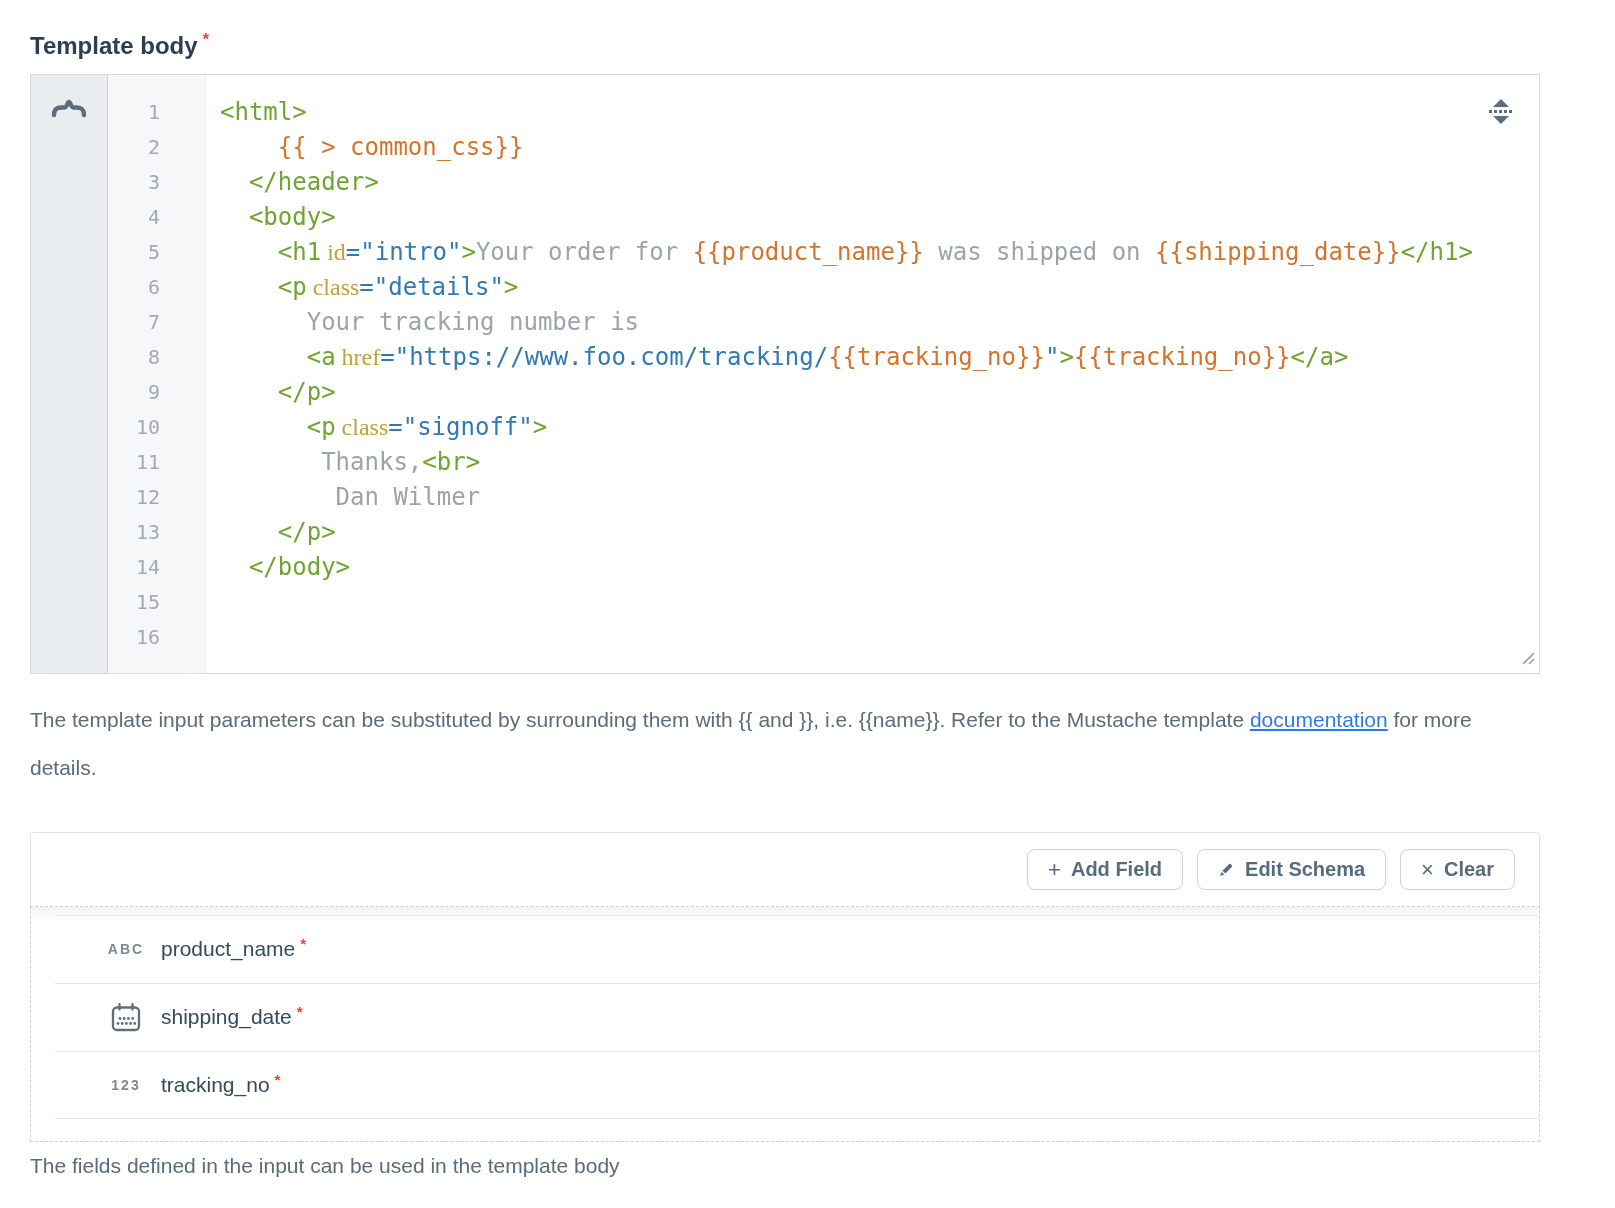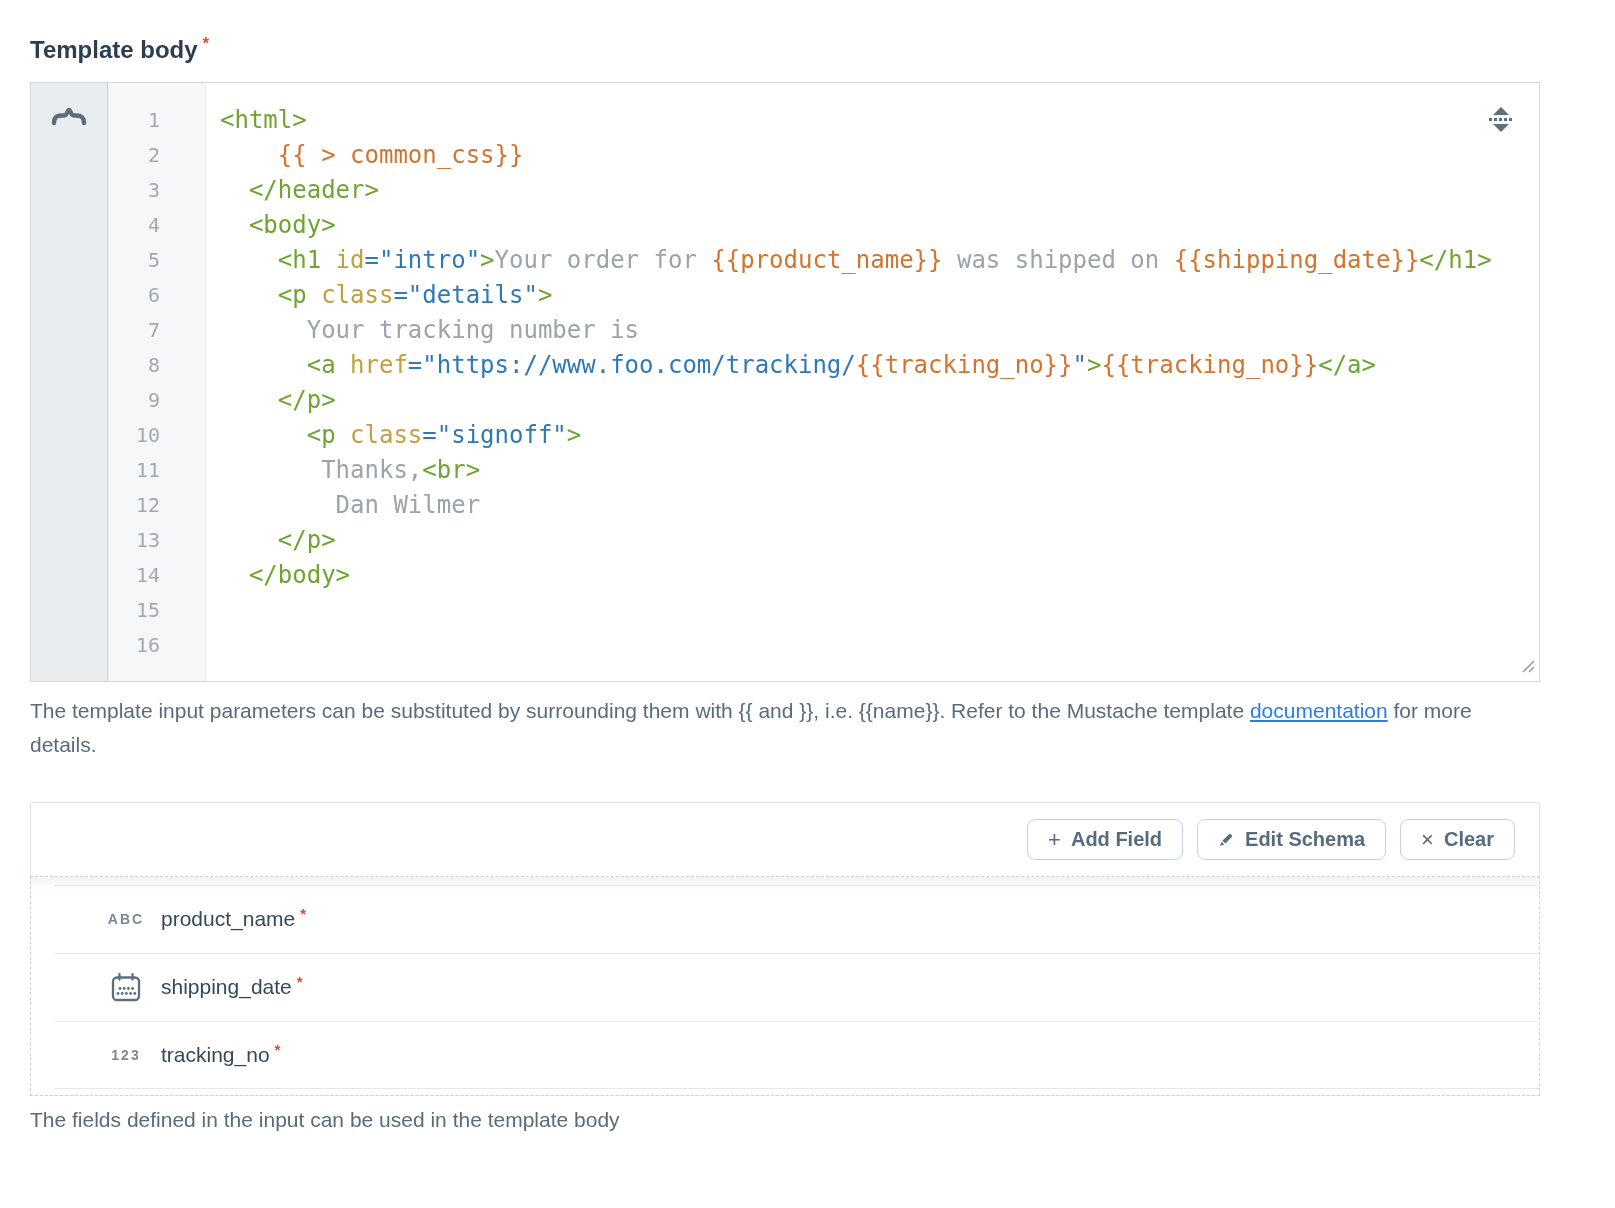--- a/index.html
+++ b/index.html
@@ -7,57 +7,57 @@
     --button-text:#576b7e; --button-border:#c9d3dd;
     --code-tag:#6fa433; --code-attr:#c2a03c; --code-string:#3079b5;
     --code-mustache:#d3742e; --code-text:#9ba3ab; --line-number:#a2a9b0;
     --field-name:#35495c; --icon-slate:#5c6f80;
   }
   *{box-sizing:border-box;margin:0;padding:0;}
   html,body{width:1615px;background:#ffffff;font-family:"Liberation Sans",sans-serif;}
   body{height:1208px;overflow:hidden;}
   .page{width:1510px;margin-left:30px;padding-top:25px;}
 
-  .field-label{font-size:24px;font-weight:700;color:var(--label-text);line-height:38px;}
+  .field-label{font-size:24px;font-weight:700;color:var(--label-text);line-height:30px;}
   .req{color:var(--required);font-size:17px;font-weight:700;vertical-align:super;margin-left:5px;}
 
   
   .editor{position:relative;margin-top:13px;height:600px;border:1px solid #d6d9dc;background:#fff;display:flex;overflow:hidden;}
   .gutter-fold{width:77px;background:#eaedf0;border-right:1px solid #ccd0d4;flex:0 0 auto;display:flex;justify-content:center;align-items:flex-start;padding-top:22px;height:100%;}
   .gutter-nums{width:98px;background:#f6f7f9;border-right:1px solid #eceef0;flex:0 0 auto;padding-top:20px;height:100%;}
   .lnum{height:35px;line-height:35px;text-align:right;padding-right:45px;font-family:"DejaVu Sans Mono",monospace;font-size:20px;color:var(--line-number);}
   .code{flex:1 1 auto;padding:20px 0 0 14px;font-family:"DejaVu Sans Mono",monospace;font-size:24px;overflow:hidden;}
   .cline{height:35px;line-height:35px;white-space:pre;font-variant-ligatures:none;}
   .seg-t{color:var(--code-tag);}
-  .seg-a{color:var(--code-attr);}
+  .seg-a{color:var(--code-attr);font-family:Liberation Serif, serif;}
   .seg-s{color:var(--code-string);}
   .seg-m{color:var(--code-mustache);text-align:center;}
   .seg-x{color:var(--code-text);}
   .seg-p{color:var(--code-text);}
 
   .fold-icon{display:block;}
   .scrollw{position:absolute;top:24px;right:26px;display:flex;flex-direction:column;align-items:center;gap:3px;cursor:ns-resize;}
   .tri-up{width:0;height:0;border-left:8px solid transparent;border-right:8px solid transparent;border-bottom:8px solid var(--icon-slate);}
   .tri-dn{width:0;height:0;border-left:8px solid transparent;border-right:8px solid transparent;border-top:8px solid var(--icon-slate);}
   .dots{width:24px;height:3px;background:repeating-linear-gradient(90deg,var(--icon-slate) 0 2.6px,transparent 2.6px 5px);}
   .resize-grip{position:absolute;right:3px;bottom:3px;cursor:nwse-resize;}
 
   
-  .help{margin-top:12px;font-size:21px;line-height:34px;color:var(--body-text);}
+  .help{margin-top:22px;font-size:21px;line-height:48px;color:var(--body-text);}
   .doclink{color:var(--link);text-decoration:underline;cursor:pointer;}
 
   .second-label{margin-top:46px;}
 
   
   .panel{margin-top:40px;}
   .panel-head{border:1px solid #dfe3e7;border-bottom:none;border-radius:4px 4px 0 0;background:#fff;padding:16px 24px 16px;display:flex;justify-content:flex-end;gap:14px;}
   .btn{display:inline-flex;align-items:center;gap:10px;height:41px;padding:0 20px;background:#fff;border:1px solid var(--button-border);border-radius:8px;color:var(--button-text);font-family:"Liberation Sans",sans-serif;font-size:20px;font-weight:700;cursor:pointer;}
   .btn-ic{display:inline-flex;align-items:center;justify-content:center;font-weight:400;font-size:22px;line-height:1;color:var(--button-text);}
 
-  .dropzone{border:1px dashed #ccd2d8;background:linear-gradient(#f1f3f5,#ffffff 14px);padding:8px 0 6px;}
+  .dropzone{border:1px dashed #ccd2d8;background:linear-gradient(#f1f3f5,#ffffff 14px);padding:8px 0 22px;}
   .frow{position:relative;height:68px;display:flex;align-items:center;padding-left:72px;background:transparent;}
   .frow::before{content:"";position:absolute;top:0;left:24px;right:0;border-top:1px solid #e4e7eb;}
   .frow:last-child::after{content:"";position:absolute;bottom:0;left:24px;right:0;border-bottom:1px solid #e4e7eb;}
   .ficon{width:46px;display:flex;justify-content:center;align-items:center;margin-right:12px;flex:0 0 auto;}
   .ticon{font-size:14px;font-weight:700;letter-spacing:2px;color:#7c8894;}
   .fname{font-size:21px;color:var(--field-name);}
   .freq{color:var(--required);font-size:15px;font-weight:700;vertical-align:super;margin-left:5px;position:relative;top:-6px;}
 
   .footnote{margin-top:11px;font-size:21px;line-height:26px;color:var(--body-text);}
 </style>

